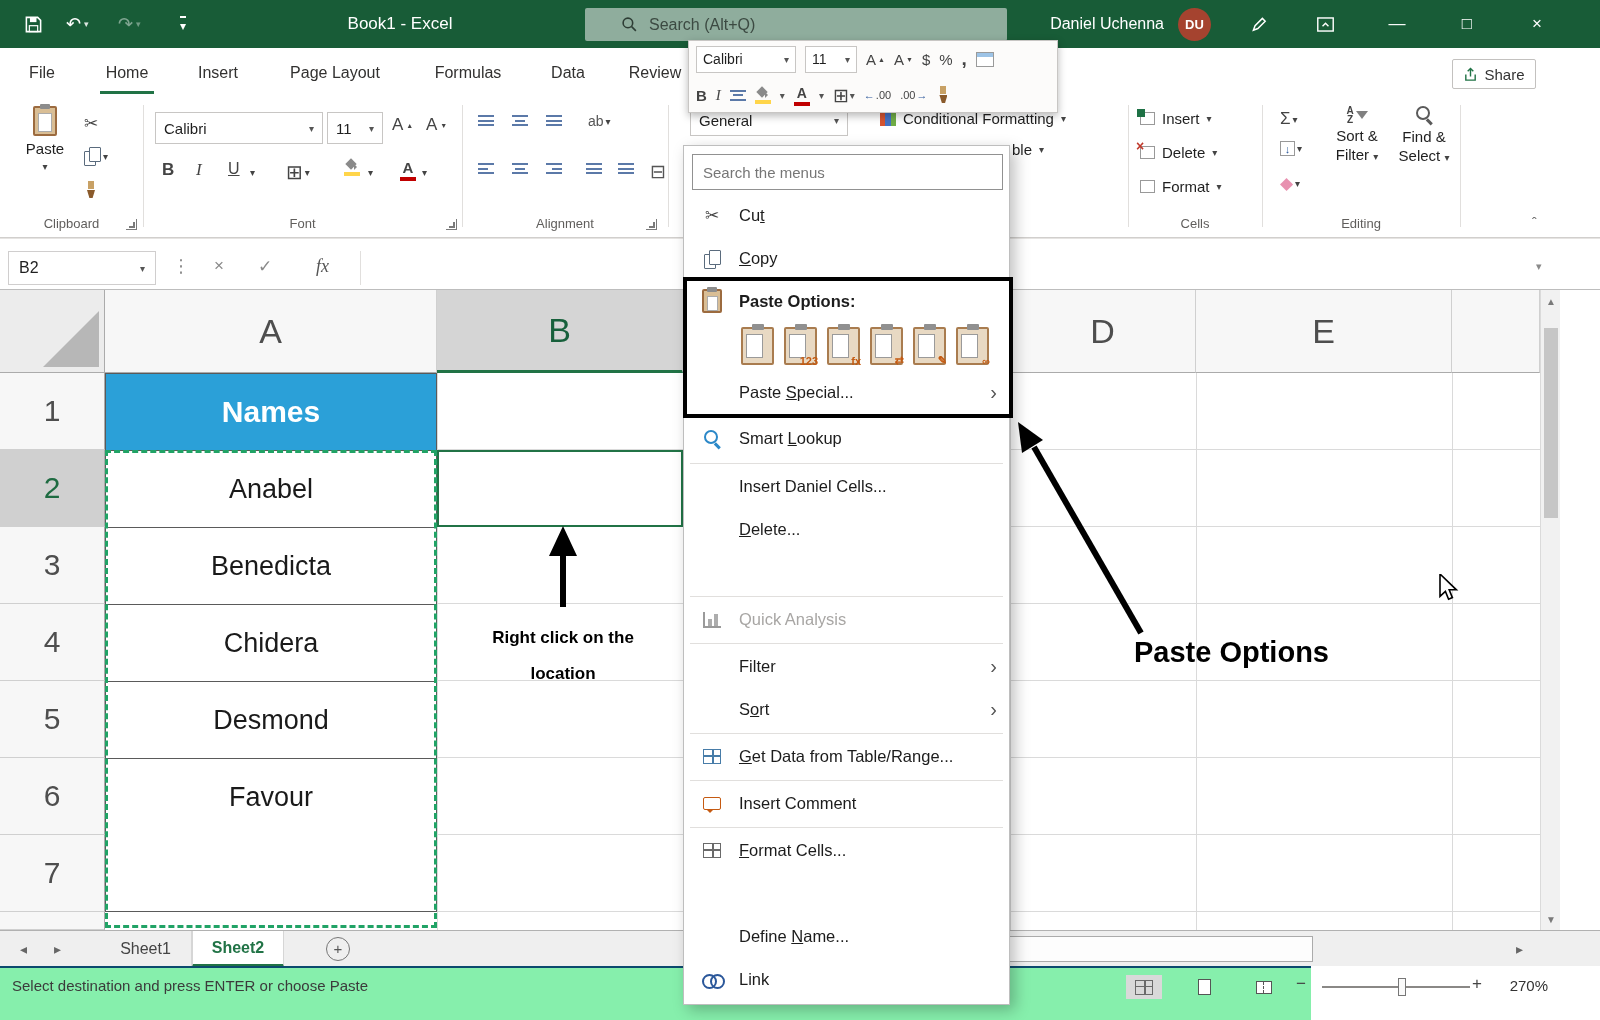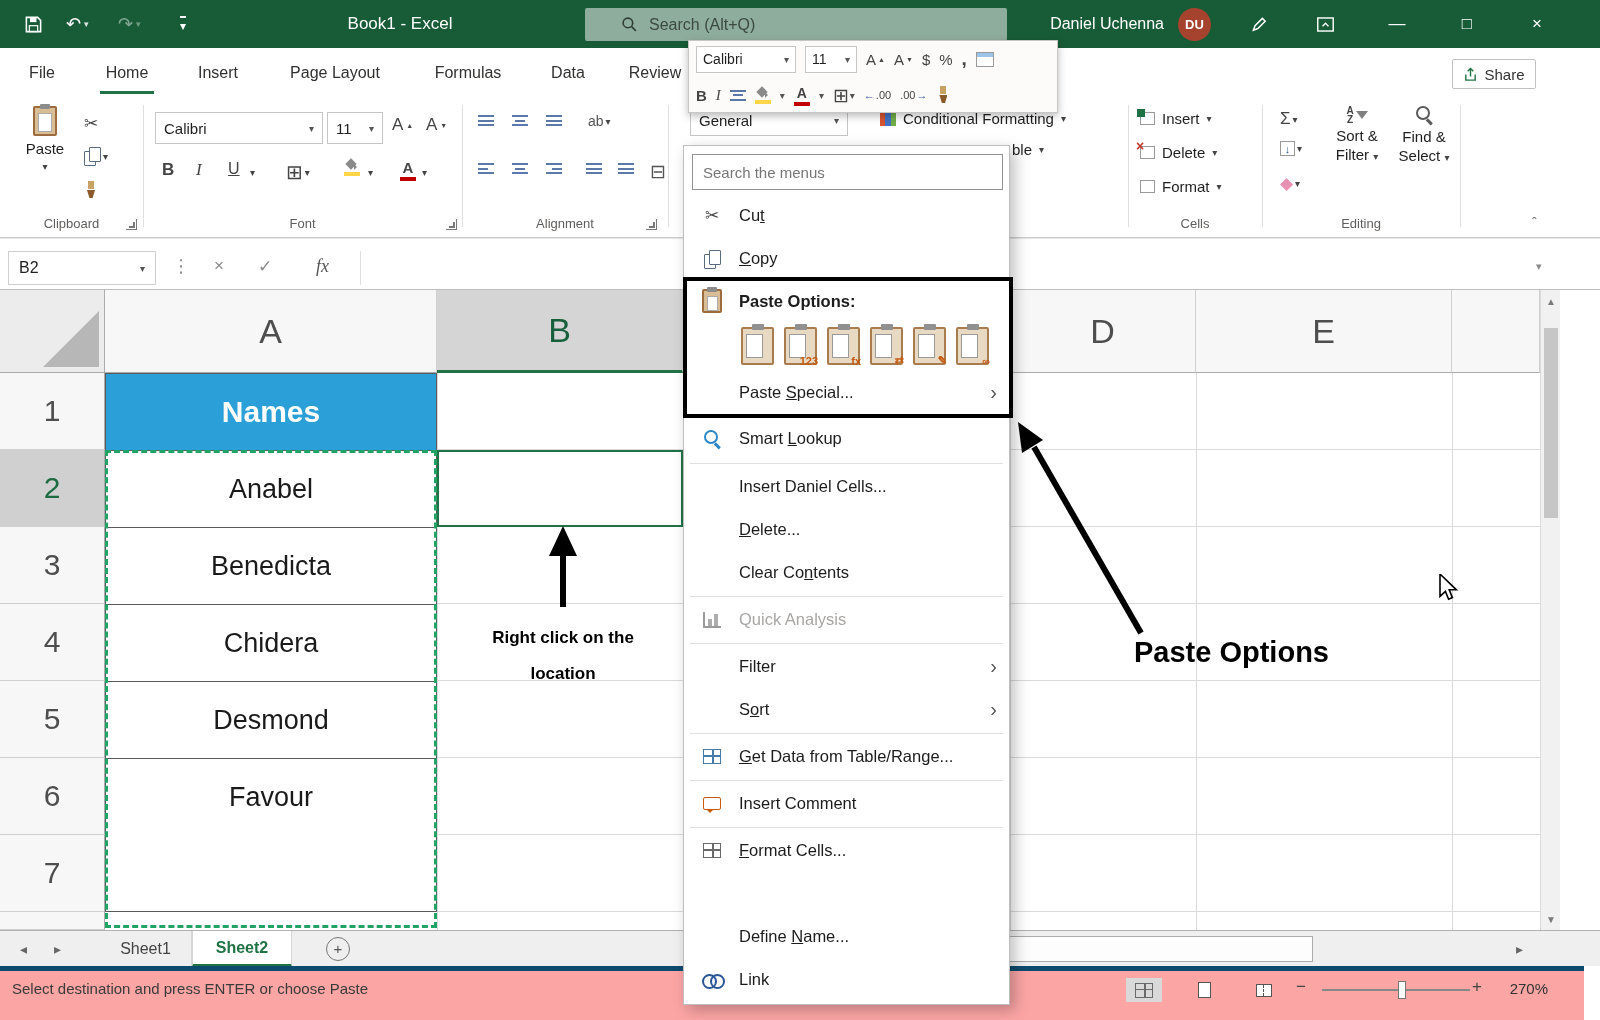--- a/index.html
+++ b/index.html
@@ -117,21 +117,21 @@
 .vscroll{position:absolute;left:1540px;top:0;width:20px;height:640px;background:#F1F1F1;border-left:1px solid #DADADA}
 .vthumb{position:absolute;left:3px;top:38px;width:14px;height:190px;background:#C6C6C6}
 .scrarrow{position:absolute;left:0;width:20px;height:22px;display:flex;align-items:center;justify-content:center;font-size:10px;color:#7A7A7A;background:transparent;border:none}
 
 .sheetbar{position:absolute;left:0;top:930px;width:1600px;height:36px;background:#EFEFEF;border-top:1px solid #B1B1B1;z-index:2}
 .snav{position:absolute;top:0;height:36px;border:none;background:transparent;font-size:14px;color:#666}
 .stab{position:absolute;top:0;height:36px;display:flex;align-items:center;justify-content:center;font-size:16px;color:#444;border-right:1px solid #D6D6D6;cursor:default}
 .stab.active{background:#fff;color:var(--accent-green,#217346);font-weight:bold;border-bottom:3px solid var(--accent-green,#217346);border-left:1px solid #D6D6D6}
 .addsheet{position:absolute;left:326px;top:6px;width:24px;height:24px;border:1.5px solid #767676;border-radius:50%;background:transparent;font-size:15px;color:#555;line-height:20px}
 .hthumb{position:absolute;left:1005px;top:5px;width:308px;height:26px;background:#FDFDFD;border:1px solid #ABABAB}
-.statusbar{position:absolute;left:0;top:966px;width:1584px;height:54px;background:#fca5a5;border-top:5px solid #0c4a6e;z-index:2}
+.statusbar{position:absolute;left:0;top:966px;width:1311px;height:54px;background:#86efac;border-top:2px solid #0c4a6e;z-index:2}
 .statusmsg{position:absolute;left:12px;top:9px;font-size:15px;color:#3B3B3B}
 .viewbtn{position:absolute;top:7px;width:36px;height:24px;display:flex;align-items:center;justify-content:center;border:none;background:transparent}
 .viewbtn.active{background:#D9D9D9}
 .zoombtn{position:absolute;top:6px;border:none;background:transparent;font-size:17px;color:#444}
 .ztrack{position:absolute;left:1322px;top:18px;width:148px;height:2px;background:#8A8886}
 .zhandle{position:absolute;left:1398px;top:10px;width:8px;height:18px;background:#FAFAFA;border:1px solid #777}
 .zoomlevel{position:absolute;left:1492px;top:9px;width:56px;text-align:right;font-size:15px;color:#333}
 
 .minibar{position:absolute;left:688px;top:40px;width:370px;height:73px;background:#FCFBFA;border:1px solid #C8C6C4;box-shadow:0 3px 8px rgba(0,0,0,.28);z-index:50}
 .mrow{position:absolute;left:0;width:100%;height:36px;display:flex;align-items:center;padding:0 7px;gap:9px}
@@ -507,21 +507,21 @@
       <button class="scrarrow" style="top:618px">
           <span>▼</span>
         </button>
     </div>
   </section>
 
   <section class="sheetbar">
     <button class="snav" style="left:20px"><span>◂</span></button>
     <button class="snav" style="left:54px"><span>▸</span></button>
     <div class="stab" style="left:100px;width:92px">Sheet1</div>
-    <div class="stab active" style="left:192px;width:100px">Sheet2</div>
+    <div class="stab active" style="left:192px;width:92px">Sheet2</div>
     <button class="addsheet"><span>+</span></button>
     <div class="hthumb"></div>
     <button class="snav" style="left:1516px"><span>▸</span></button>
   </section>
 
   <footer class="statusbar">
     <div class="statusmsg">Select destination and press ENTER or choose Paste</div>
     <button class="viewbtn active" style="left:1126px">
         <span class="i-grid gray"></span>
       </button>
@@ -678,23 +678,20 @@
         </span>
       <span>Smart <u>L</u>ookup</span>
     </div>
     <div class="msep" style="top:317px"></div>
     <div class="mi" style="top:319px">
         <span>Insert Daniel Cells...</span>
       </div>
     <div class="mi" style="top:362px">
         <span><u>D</u>elete...</span>
       </div>
-    <div class="mi" style="top:405px">
-        <span>Clear Co<u>n</u>tents</span>
-      </div>
     <div class="msep" style="top:450px"></div>
     <div class="mi disabled" style="top:452px">
       <span class="ic">
           <span class="i-chart"></span>
         </span>
       <span>Quick Analysis</span>
     </div>
     <div class="msep" style="top:497px"></div>
     <div class="mi" style="top:499px">
       <span>Filter</span>

